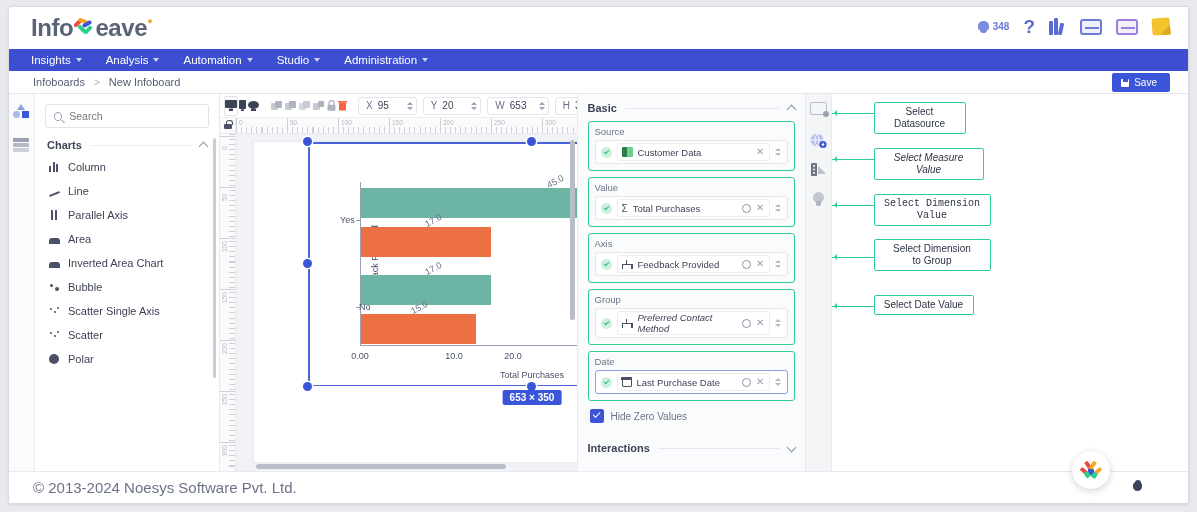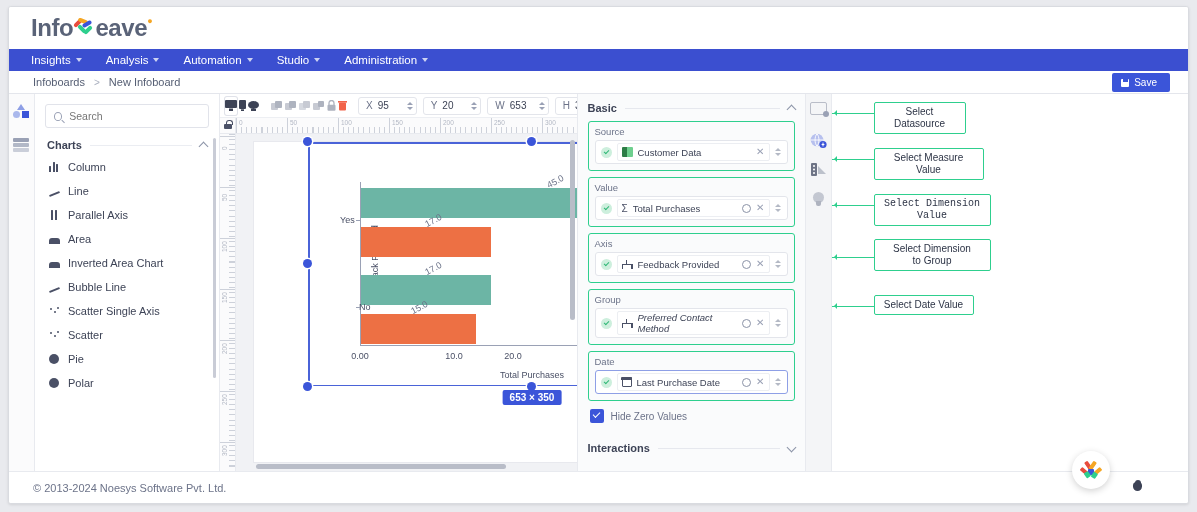--- a/index.html
+++ b/index.html
@@ -155,40 +155,55 @@
   .rr3{width:15px;height:15px;position:relative;}
   .rr4{width:11px;height:15px;position:relative;}
   .rr4::before{content:"";position:absolute;left:0;top:0;width:11px;height:11px;border-radius:50%;background:#c3c7d1;}
   .rr4::after{content:"";position:absolute;left:3px;top:9px;width:5px;height:5px;background:#aeb3bf;border-radius:0 0 2px 2px;}
   
   .annos { flex:1; position:relative; background:#fff;}
   .anno { position:absolute; border:1.6px solid #2ecf8e; border-radius:2px; font-size:10px; color:#2d3446; display:flex; align-items:center; justify-content:center; text-align:center; background:#fff; padding:3px 6px; line-height:12px;}
   .arrow { position:absolute; height:1.4px; background:#2ecf8e;}
   .arrow::before{content:"";position:absolute;left:-1px;top:-3px;border:3.5px solid transparent;border-right-color:#2ecf8e;}
   
-  .footer { height:32px; border-top:1px solid #e8eaef; display:flex;align-items:center; padding-left:24px; font-size:11px; color:#6c7389; background:#fff; position:relative;}
+  .footer { height:32px; border-top:1px solid #e8eaef; display:flex;align-items:center; padding-left:24px; font-size:15px; color:#6c7389; background:#fff; position:relative;}
   .fab { position:absolute; right:78px; bottom:14px; width:38px;height:38px;border-radius:50%;background:#fff;box-shadow:0 2px 7px rgba(0,0,0,.18); display:flex;align-items:center;justify-content:center;}
   .bug { position:absolute; right:44px; bottom:12px; width:13px;height:11px;}
   .bug::before{content:"";position:absolute;left:2px;top:2px;width:9px;height:9px;border-radius:4px 4px 5px 5px;background:#3d4356;}
   .bug::after{content:"";position:absolute;left:3.5px;top:0;width:6px;height:3px;border-radius:3px 3px 0 0;background:#3d4356;}
 </style>
 </head>
 <body>
 
 <div class="app">
 
   <div class="hdr">
     <div class="logo"><span>Info</span><span class="mark">
       <i style="background:#e84c3d;left:0;top:2px;transform:rotate(-45deg);"></i>
       <i style="background:#f5a623;left:5px;top:0;transform:rotate(20deg);"></i>
       <i style="background:#3b55d9;left:9px;top:3px;transform:rotate(-30deg);"></i>
       <i style="background:#2ecf8e;left:4px;top:8px;transform:rotate(45deg);"></i>
       <i style="background:#2ecf8e;left:10px;top:9px;transform:rotate(-45deg);"></i>
     </span><span>eave</span><span class="dot">●</span></div>
 
+    <div class="hicons">
+      <div class="ico">
+        <span class="bell"></span>
+        <span class="badgeNum">348</span>
+      </div>
+      <div class="qmark">?</div>
+      <div class="bookicon">
+        <i style="left:0;height:14px;"></i>
+          <i style="left:5px;height:17px;"></i>
+          <i style="left:10px;height:12px;transform:rotate(12deg);"></i>
+      </div>
+      <div class="scr"></div>
+      <div class="scr purple"></div>
+      <div class="sticky"></div>
+    </div>
   </div>
 
   <div class="nav">
     <a>
         <span>Insights</span>
         <span class="caret"></span>
       </a>
     <a>
         <span>Analysis</span>
         <span class="caret"></span>
@@ -271,45 +286,40 @@
             <span>Area</span>
           </div>
         <div class="citem">
             <span class="gicon">
               <i style="left:0;width:11px;height:6px;border-radius:3px 3px 0 0;"></i>
             </span>
             <span>Inverted Area Chart</span>
           </div>
         <div class="citem">
             <span class="gicon">
-              <i style="left:0;bottom:1px;width:11px;height:2px;background:#4a5066;transform:rotate(-22deg);"></i>
-            </span>
-            <span>Bubble Line</span>
+              <i style="left:1px;bottom:5px;width:3px;height:3px;border-radius:50%;"></i>
+              <i style="left:6px;bottom:1px;width:4px;height:4px;border-radius:50%;"></i>
+            </span>
+            <span>Bubble</span>
           </div>
         <div class="citem">
             <span class="gicon">
               <i style="left:1px;bottom:6px;width:2px;height:2px;border-radius:50%;"></i>
               <i style="left:5px;bottom:3px;width:2px;height:2px;border-radius:50%;"></i>
               <i style="left:8px;bottom:7px;width:2px;height:2px;border-radius:50%;"></i>
             </span>
             <span>Scatter Single Axis</span>
           </div>
         <div class="citem">
             <span class="gicon">
               <i style="left:1px;bottom:6px;width:2px;height:2px;border-radius:50%;"></i>
               <i style="left:5px;bottom:3px;width:2px;height:2px;border-radius:50%;"></i>
               <i style="left:8px;bottom:7px;width:2px;height:2px;border-radius:50%;"></i>
             </span>
             <span>Scatter</span>
-          </div>
-        <div class="citem">
-            <span class="gicon">
-              <i style="left:0;bottom:0;width:10px;height:10px;border-radius:50%;"></i>
-            </span>
-            <span>Pie</span>
           </div>
         <div class="citem">
             <span class="gicon">
               <i style="left:0;bottom:0;width:10px;height:10px;border-radius:50%;"></i>
             </span>
             <span>Polar</span>
           </div>
       </div>
       <div class="scrollthumb"></div>
     </div>
@@ -644,21 +654,21 @@
           </svg>
       </div>
       <div class="rr4"></div>
     </div>
 
     <div class="annos">
       <div class="arrow" style="left:0px; top:19px; width:42px;"></div>
       <div class="anno" style="left:42px; top:8px; width:92px;">Select Datasource</div>
 
       <div class="arrow" style="left:0px; top:65px; width:42px;"></div>
-      <div class="anno" style="left:42px; top:54px; width:110px;">Select Measure Value</div>
+      <div class="anno" style="left:42px; top:54px; width:110px;font-style:italic;">Select Measure Value</div>
 
       <div class="arrow" style="left:0px; top:111px; width:42px;"></div>
       <div class="anno" style="left:42px; top:100px; width:117px;font-family:Liberation Mono, monospace;">Select Dimension Value</div>
 
       <div class="arrow" style="left:0px; top:163px; width:42px;"></div>
       <div class="anno" style="left:42px; top:145px; width:117px; white-space:pre-line;">Select Dimension
 to Group</div>
 
       <div class="arrow" style="left:0px; top:212px; width:42px;"></div>
       <div class="anno" style="left:42px; top:201px; width:100px;">Select Date Value</div>

